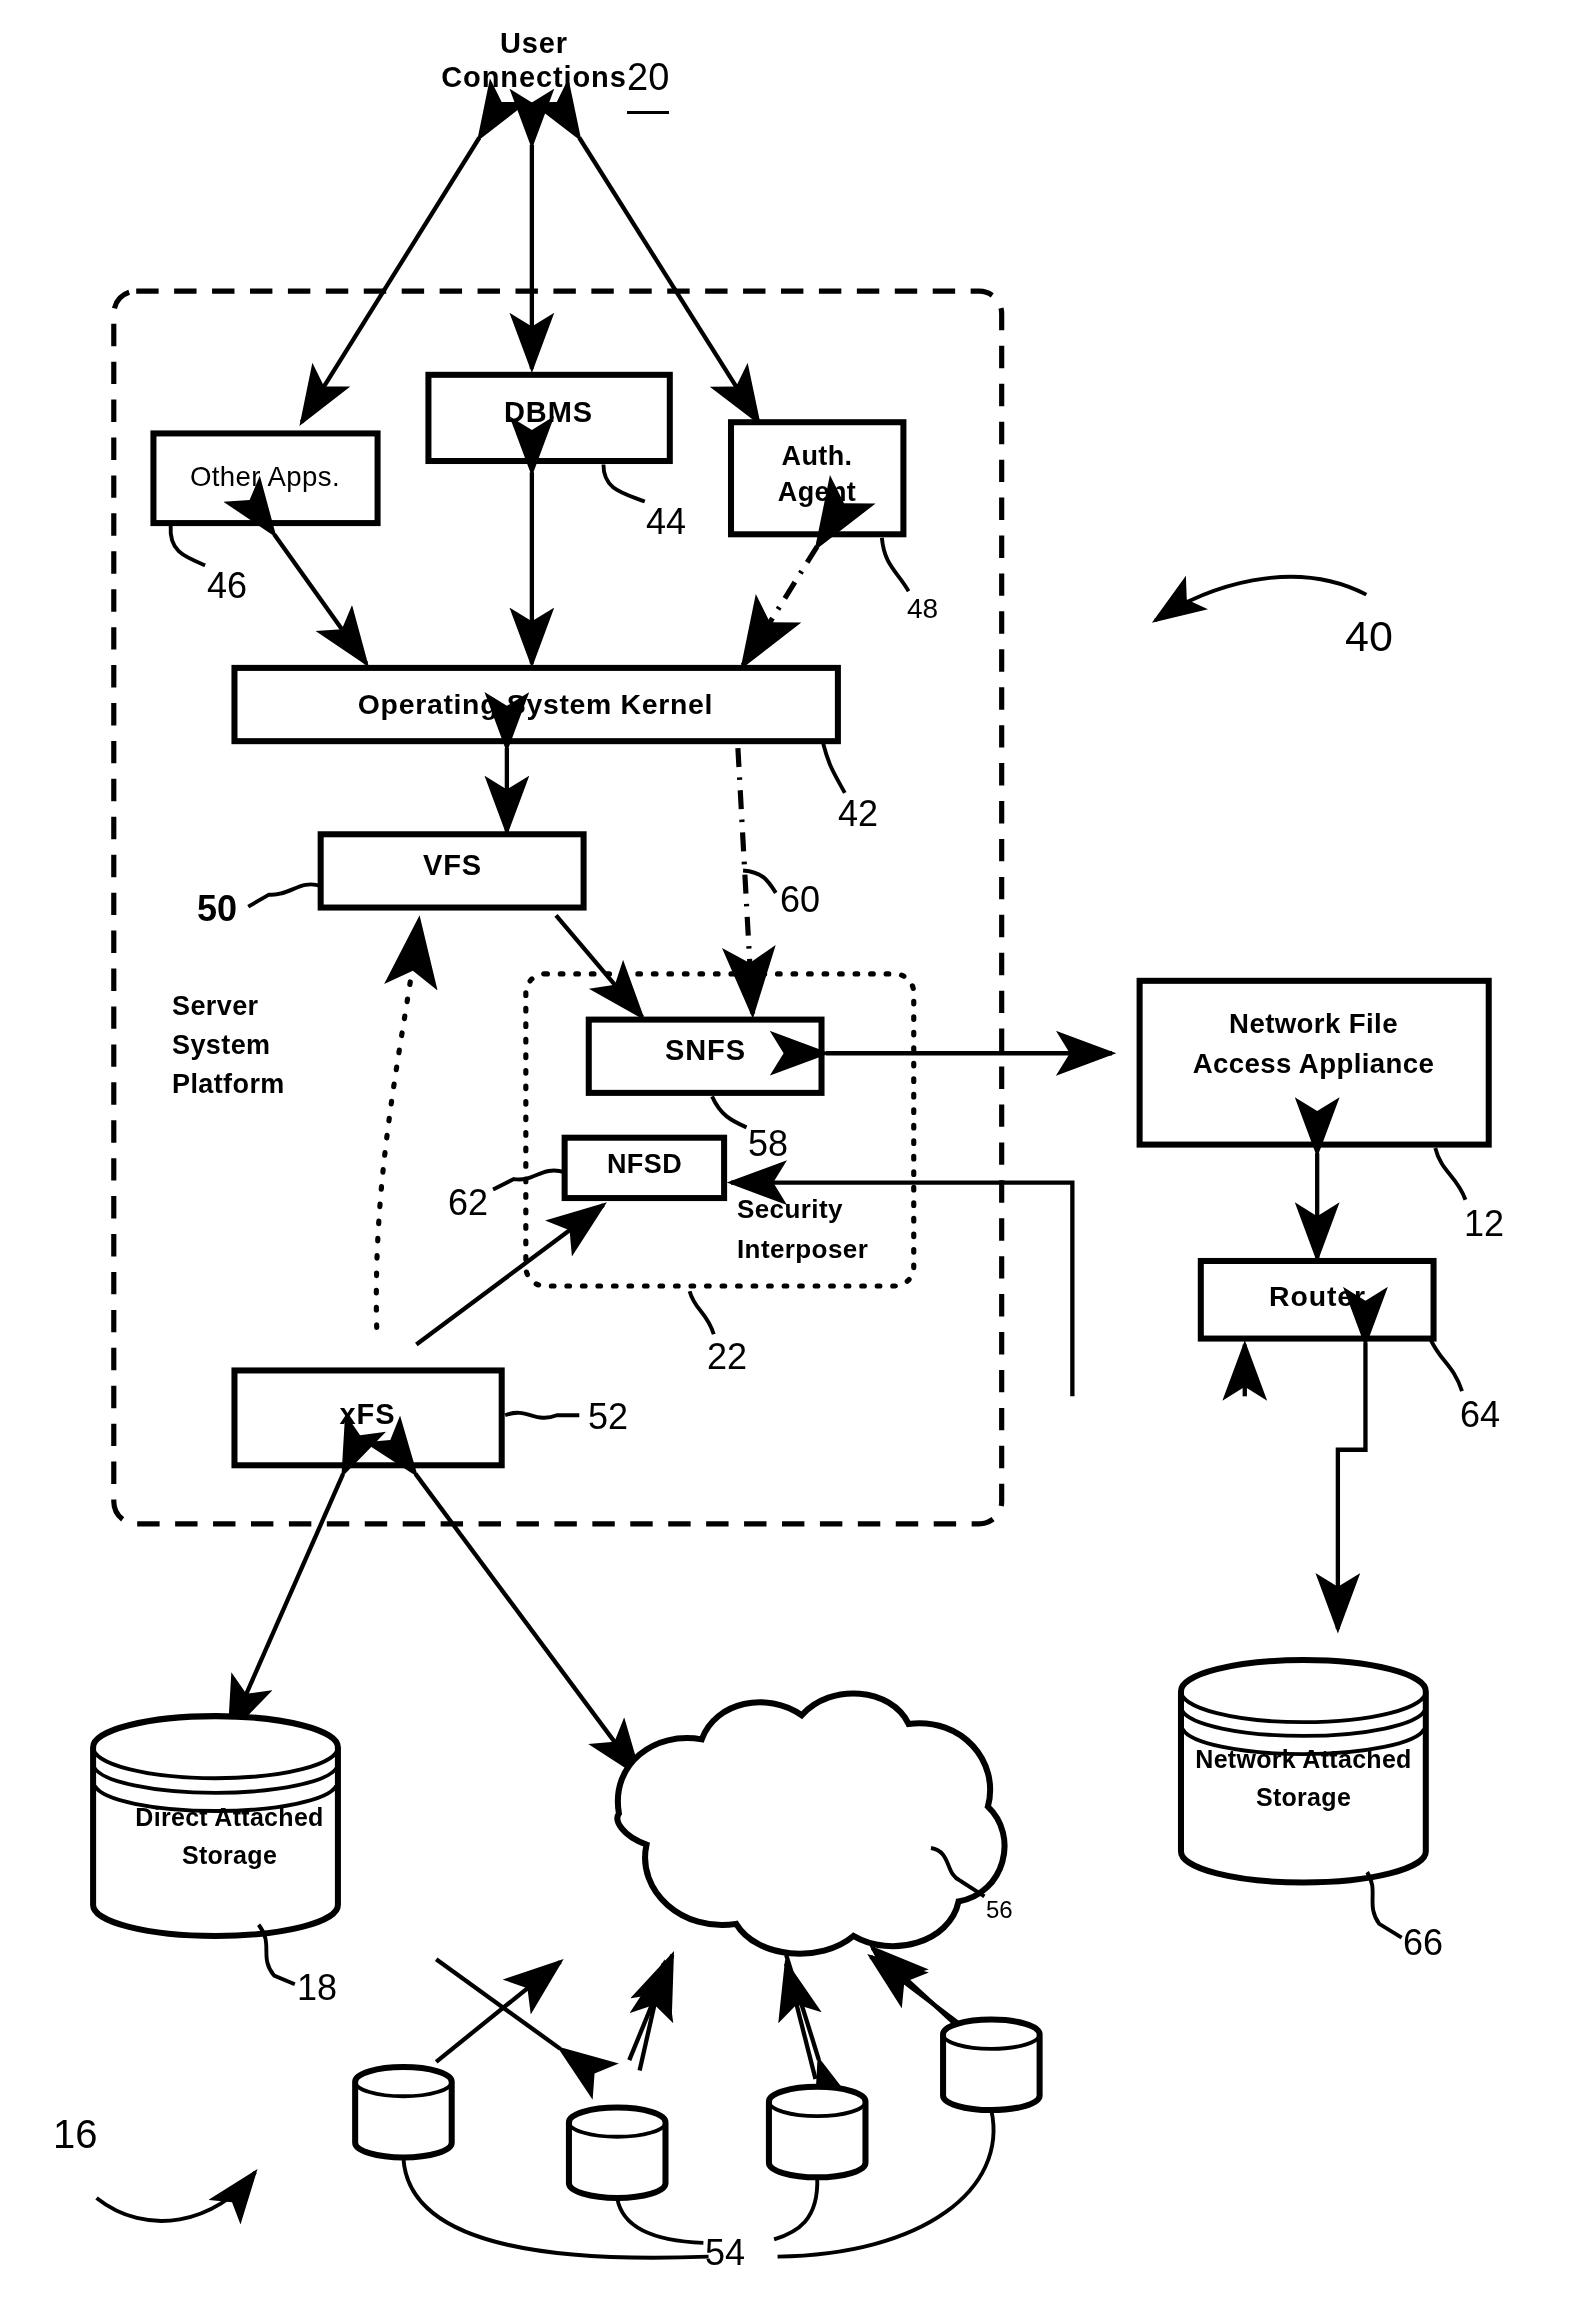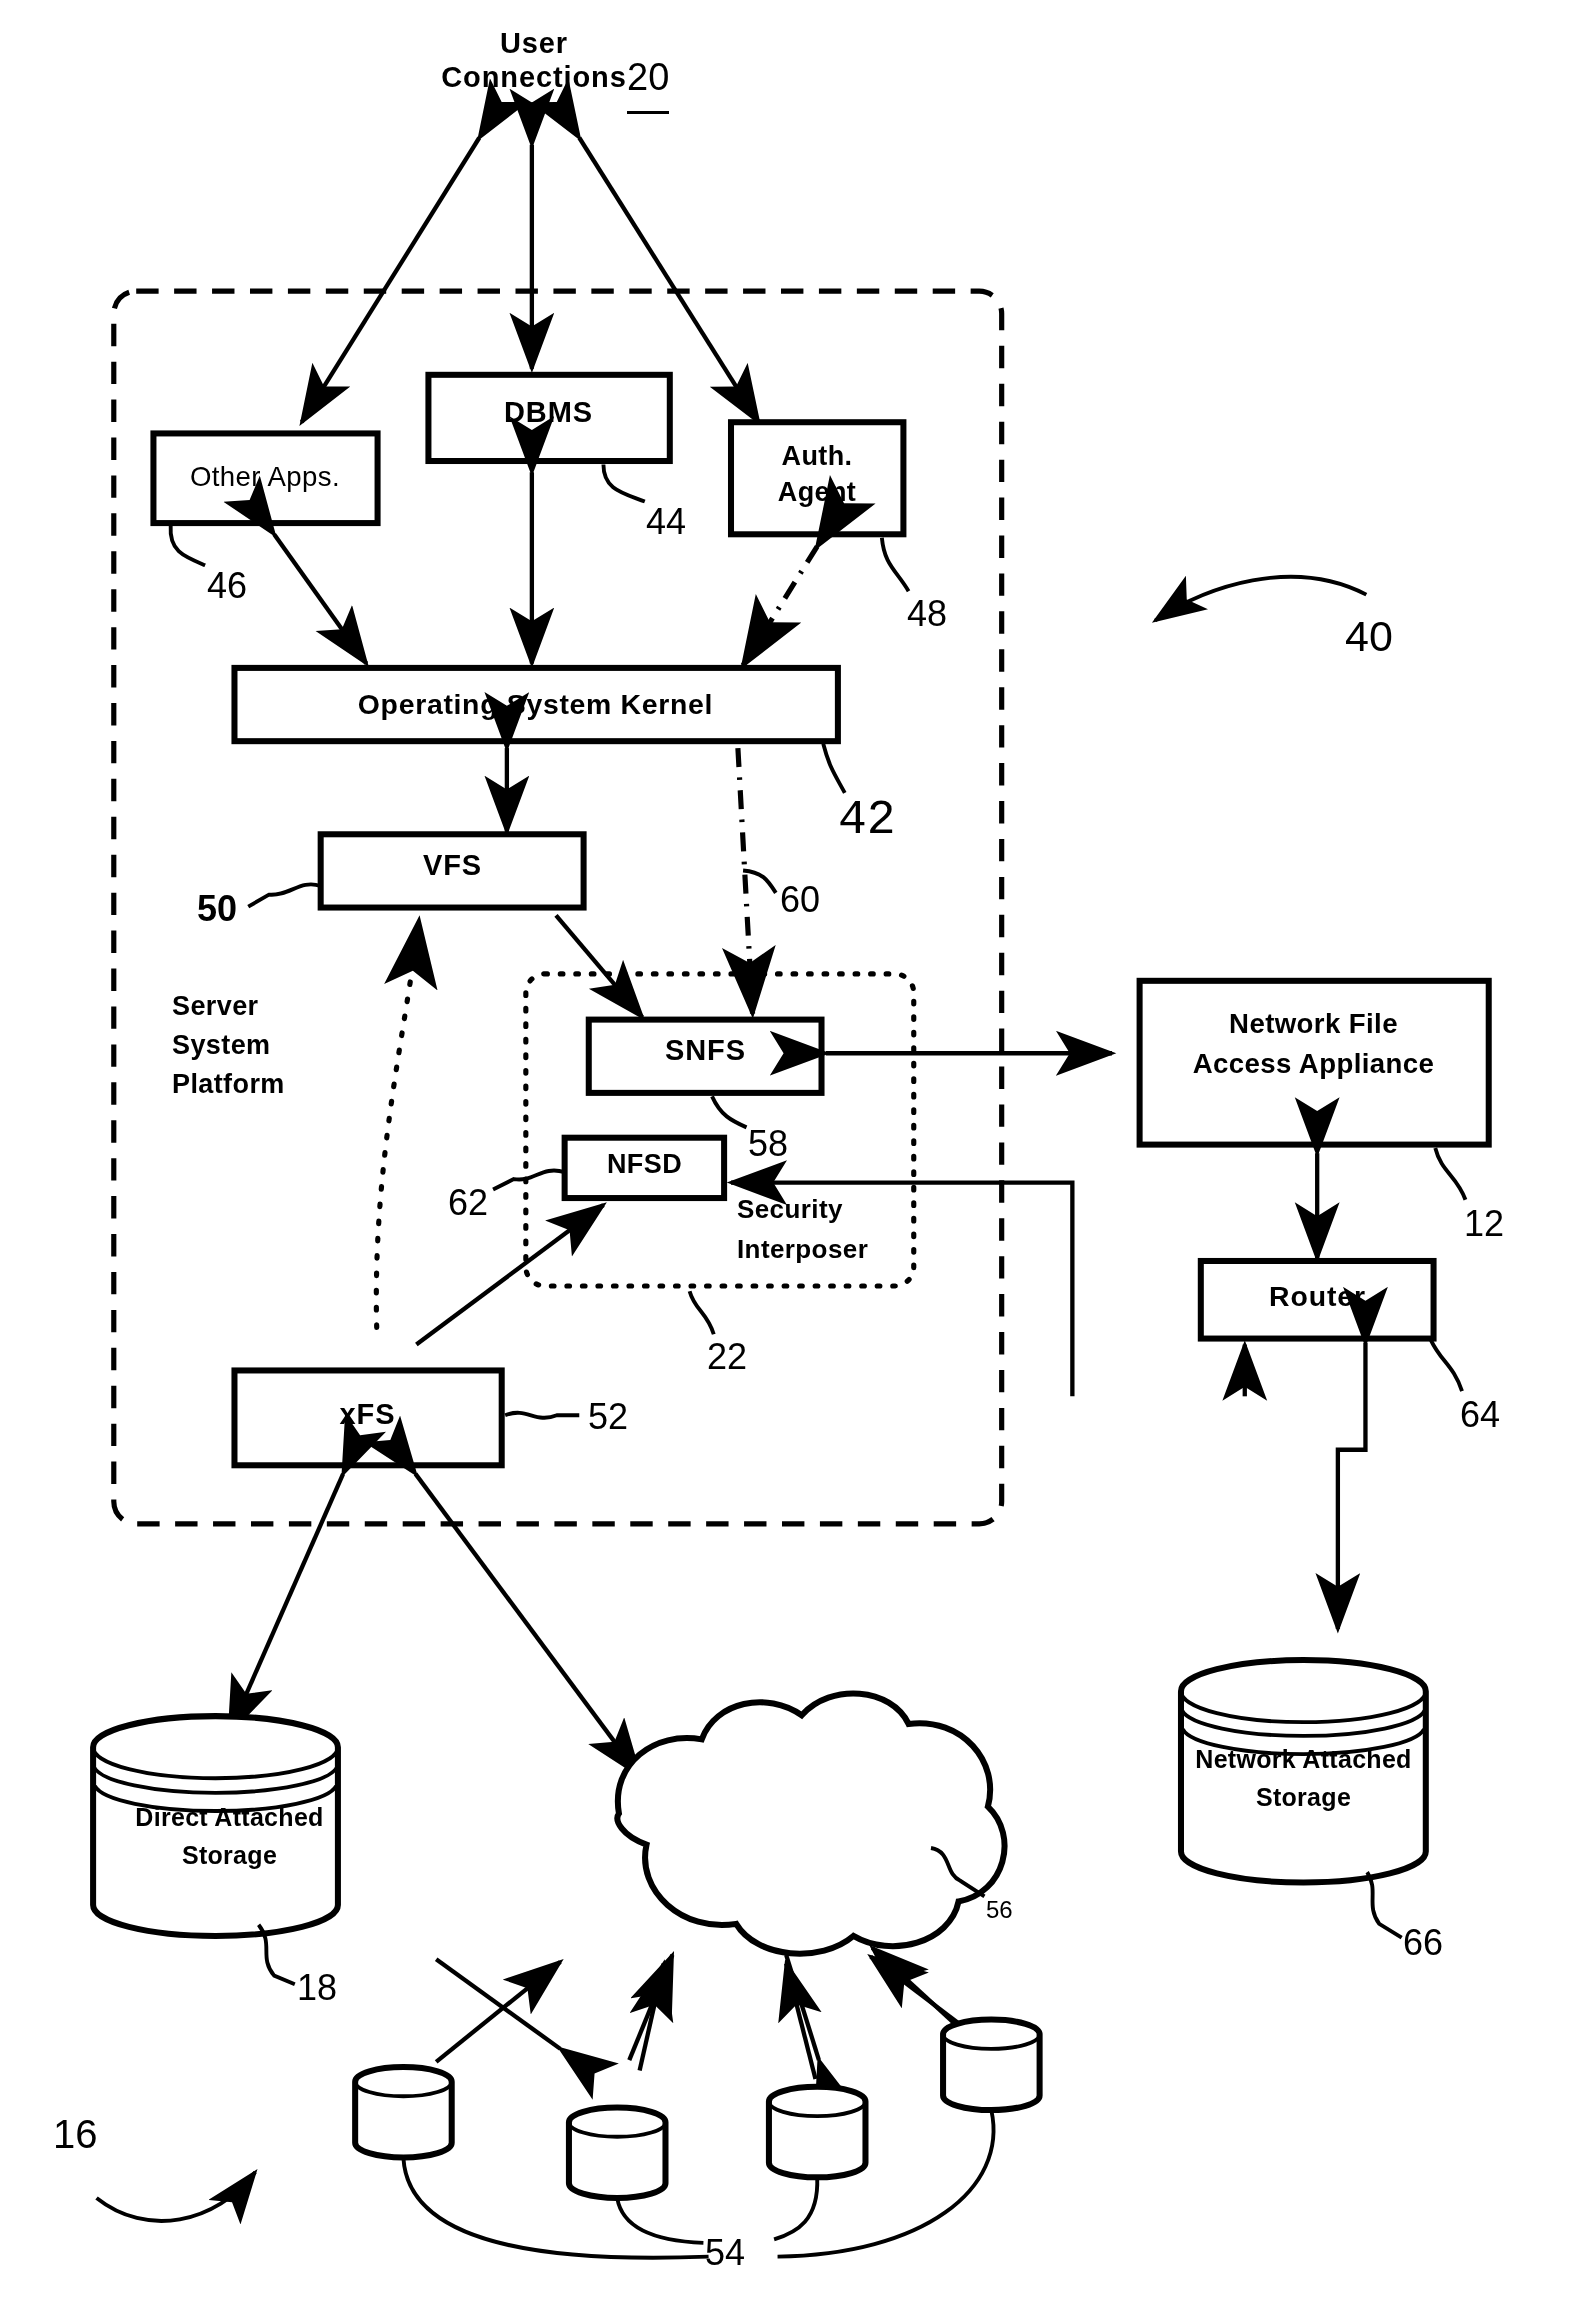--- a/index.html
+++ b/index.html
@@ -188,25 +188,25 @@
 
   <div style="position:absolute;left:428px;top:379px;width:241px;text-align:center;
               font-size:29px;font-weight:bold;letter-spacing:0.9px;">DBMS</div>
   <div style="position:absolute;left:646px;top:484px;font-size:36px;">44</div>
 
   <div style="position:absolute;left:731px;top:421px;width:172px;text-align:center;
               font-size:27px;font-weight:bold;line-height:1.35;letter-spacing:0.4px;">
     <div>Auth.</div>
     <div>Agent</div>
   </div>
-  <div style="position:absolute;left:907px;top:576px;font-size:36px;">48</div>
+  <div style="position:absolute;left:907px;top:576px;font-size:28px;">48</div>
 
   <div style="position:absolute;left:234px;top:671px;width:603px;text-align:center;
               font-size:28.4px;font-weight:bold;letter-spacing:0.7px;">Operating System Kernel</div>
-  <div style="position:absolute;left:838px;top:776px;font-size:48px;font-family:Liberation Mono, monospace;">42</div>
+  <div style="position:absolute;left:838px;top:776px;font-size:36px;">42</div>
 
   <div style="position:absolute;left:321px;top:832px;width:263px;text-align:center;
               font-size:29px;font-weight:bold;letter-spacing:0.9px;">VFS</div>
   <div style="position:absolute;left:197px;top:871px;font-size:36px;font-weight:bold;">50</div>
 
   <div style="position:absolute;left:172px;top:970px;width:215px;text-align:left;
               font-size:27px;font-weight:bold;line-height:1.45;letter-spacing:0.4px;">
     <div>Server</div>
     <div>System</div>
     <div>Platform</div>

